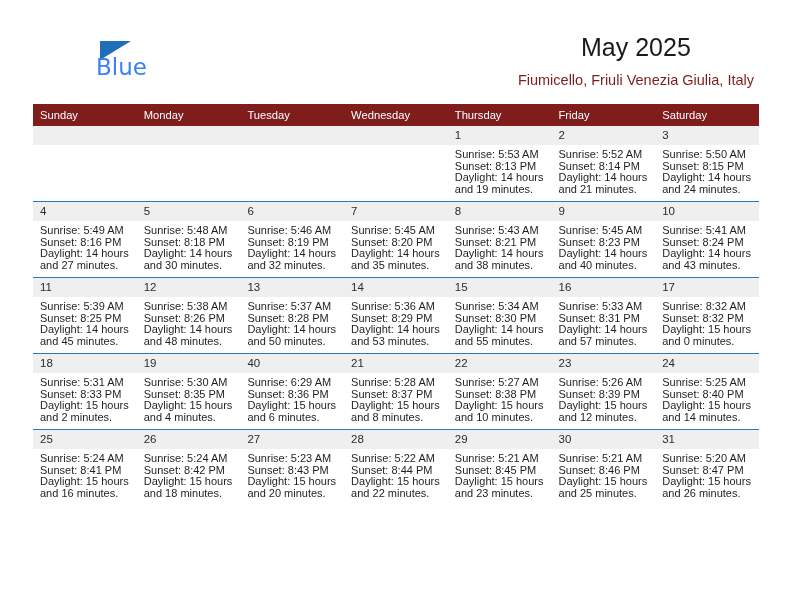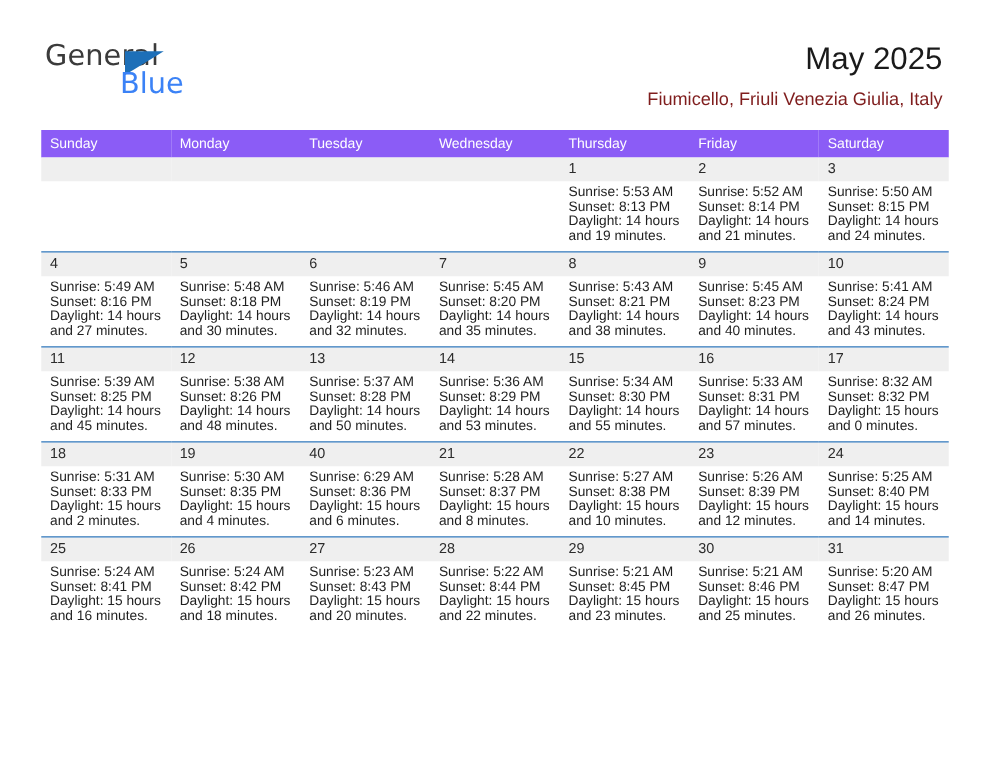--- a/index.html
+++ b/index.html
@@ -63,21 +63,21 @@
     font-size: 23px;
     color: #3b82f6;
     font-family: "DejaVu Sans", sans-serif;
     font-weight: 400;
     line-height: 24px;
   }
   .title-block {
     position: absolute;
     right: 38px;
     top: 32px;
-    text-align: right;
+    text-align: center;
   }
   .cal-title {
     font-size: 25px;
     color: #1a1a1a;
     font-weight: 400;
     line-height: 30px;
     white-space: nowrap;
   }
   .cal-subtitle {
     margin-top: 9px;
@@ -94,21 +94,21 @@
     left: 33px;
     top: 104px;
     width: 726px;
   }
   .cal-table {
     width: 726px;
     border-collapse: collapse;
     table-layout: fixed;
   }
   .cal-table th {
-    background: #8b5cf6;
+    background: #7f1d1d;
     color: #ffffff;
     font-size: 11.2px;
     font-weight: 400;
     text-align: left;
     padding: 5px 0 5px 7px;
     height: 11px;
     border: none;
   }
   .cal-table td {
     vertical-align: top;
@@ -146,21 +146,20 @@
   }
 </style>
 </head>
 <body>
 
 <div class="page">
 
   <div class="header">
 
     <div class="logo">
-      <span class="logo-general">General</span>
       <span class="logo-triangle"></span>
       <span class="logo-blue">Blue</span>
     </div>
 
     <div class="title-block">
       <div class="cal-title">May 2025</div>
       <div class="cal-subtitle">Fiumicello, Friuli Venezia Giulia, Italy</div>
     </div>
 
   </div>

